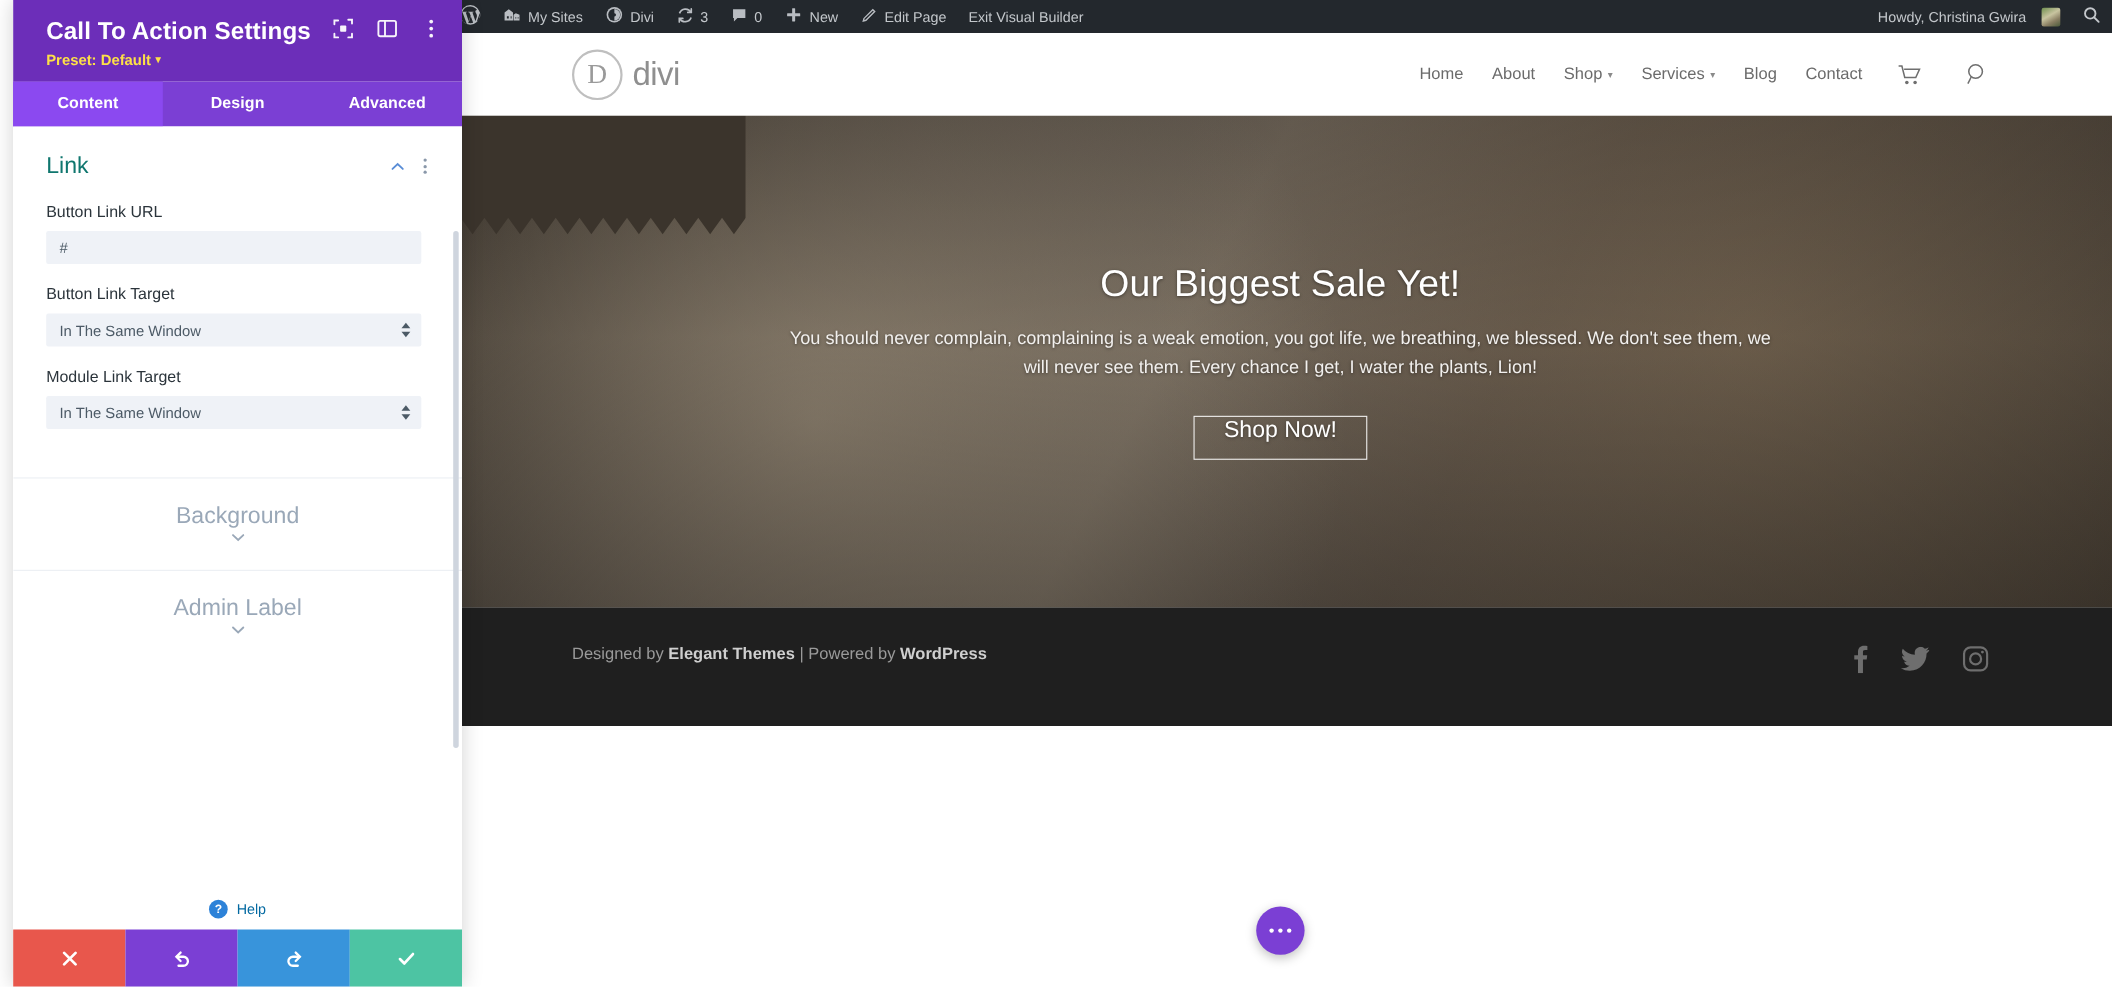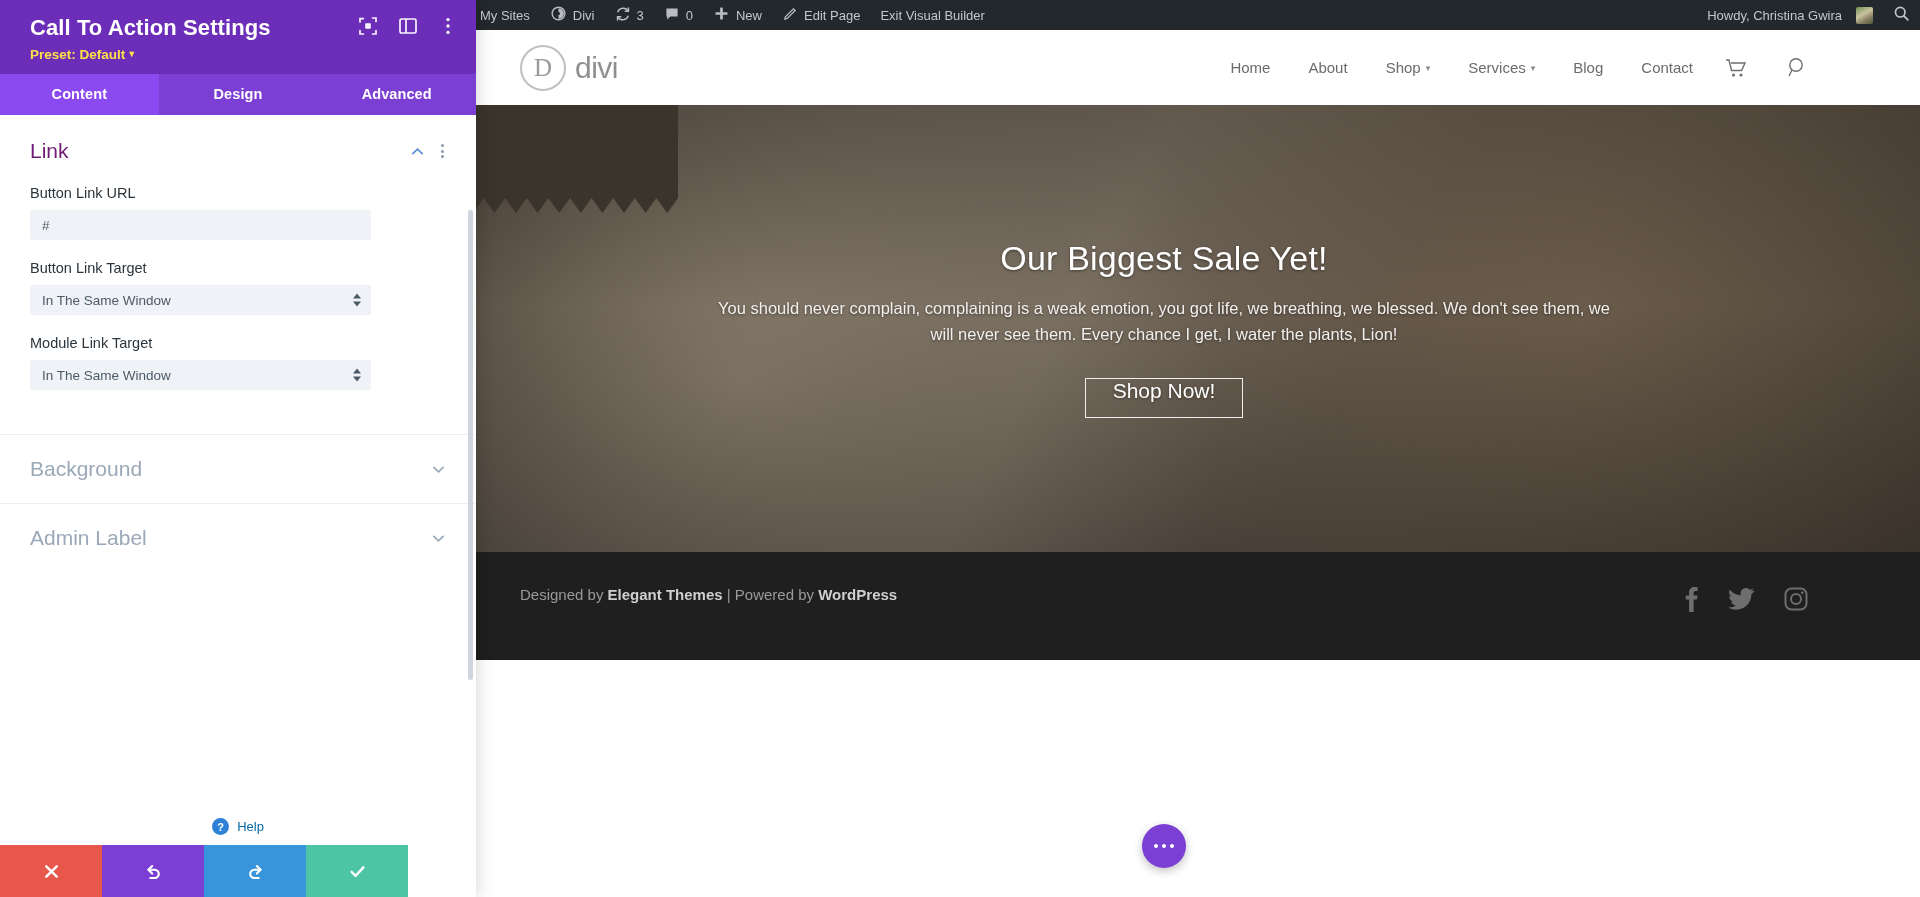--- a/index.html
+++ b/index.html
@@ -6,22 +6,22 @@
   html, body {
     width: 1920px; height: 897px;
     overflow: hidden;
     font-family: "Liberation Sans", sans-serif;
     background: #fff;
   }
   .screen { position: relative; width: 1920px; height: 897px; }
 
   
   .panel {
-    position: absolute; left: 0; top: 0;
-    width: 476px; height: 897px;
+    position: absolute; left: 12px; top: 0;
+    width: 408px; height: 897px;
     background: #fff;
     display: flex; flex-direction: column;
     z-index: 40;
     box-shadow: 0 0 18px rgba(0,0,0,.18);
   }
   .panel-header {
     background: #6c2eb9;
     padding: 16px 22px 12px 30px;
     position: relative;
     flex: 0 0 auto;
@@ -62,21 +62,21 @@
     width: 5px; height: 470px;
     background: #cfd5de; border-radius: 3px;
   }
 
   .section-open { padding: 24px 30px 10px; }
   .section-head {
     display: flex; align-items: center; justify-content: space-between;
     margin-bottom: 22px;
   }
   .section-title-open {
-    color: #701a75; font-size: 21px; font-weight: 400;
+    color: #0f766e; font-size: 21px; font-weight: 400;
   }
   .section-head-ctrls { display: flex; align-items: center; gap: 14px; }
   .chev { width: 15px; height: 15px; cursor: pointer; }
   .kebab { display:flex; flex-direction:column; gap:2.5px; cursor:pointer; padding: 2px; }
   .kebab i { width:3px; height:3px; background:#8a98aa; border-radius:50%; display:block; }
 
   .field { margin-bottom: 20px; }
   .field-label {
     display: block; font-size: 14.5px; color: #2b343b;
     margin-bottom: 9px; font-weight: 400;
@@ -99,20 +99,21 @@
     border-left: 4px solid transparent; border-right: 4px solid transparent;
   }
   .sel-arrows i.up { border-bottom: 5px solid #4c5a66; }
   .sel-arrows i.dn { border-top: 5px solid #4c5a66; }
 
   .section-collapsed {
     border-top: 1px solid #eceff3;
     padding: 22px 30px 22px;
     display: flex; align-items: center; justify-content: space-between;
     cursor: pointer;
+    flex-direction: column;
   }
   .section-collapsed:last-of-type { border-bottom: 1px solid #eceff3; }
   .section-title-closed { color: #9aa8b8; font-size: 21px; font-weight: 400; }
 
   .help-row {
     position: absolute; left: 0; right: 0; bottom: 62px;
     display: flex; align-items: center; justify-content: center; gap: 8px;
     cursor: pointer;
   }
   .help-badge {
@@ -172,21 +173,21 @@
     border: 2px solid #bfbfbf;
     display: flex; align-items: center; justify-content: center;
     color: #9a9a9a; font-size: 25px; font-family: "Liberation Serif", serif;
   }
   .logo-text { font-size: 30px; color: #8f8f8f; letter-spacing: -.5px; }
   .site-nav {
     margin-left: auto; display: flex; align-items: center; gap: 26px;
   }
   .nav-link {
     font-size: 15px; color: #6b6b6b; cursor: pointer;
-    display: flex; align-items: center; gap: 5px; margin-left: 12px;
+    display: flex; align-items: center; gap: 5px;
   }
   .nav-caret { font-size: 9px; color: #8a8a8a; }
   .nav-ico { cursor: pointer; color: #6f6f6f; display:flex; align-items:center; }
 
   .hero {
     position: relative; height: 447px; overflow: hidden;
     background:
       radial-gradient(circle at 22% 62%, rgba(222,205,176,.55) 0%, rgba(0,0,0,0) 40%),
       radial-gradient(circle at 78% 45%, rgba(190,160,120,.38) 0%, rgba(0,0,0,0) 45%),
       linear-gradient(118deg,#3c362f 0%,#6d645a 26%,#8d8274 44%,#6b6055 62%,#4a4238 100%);

